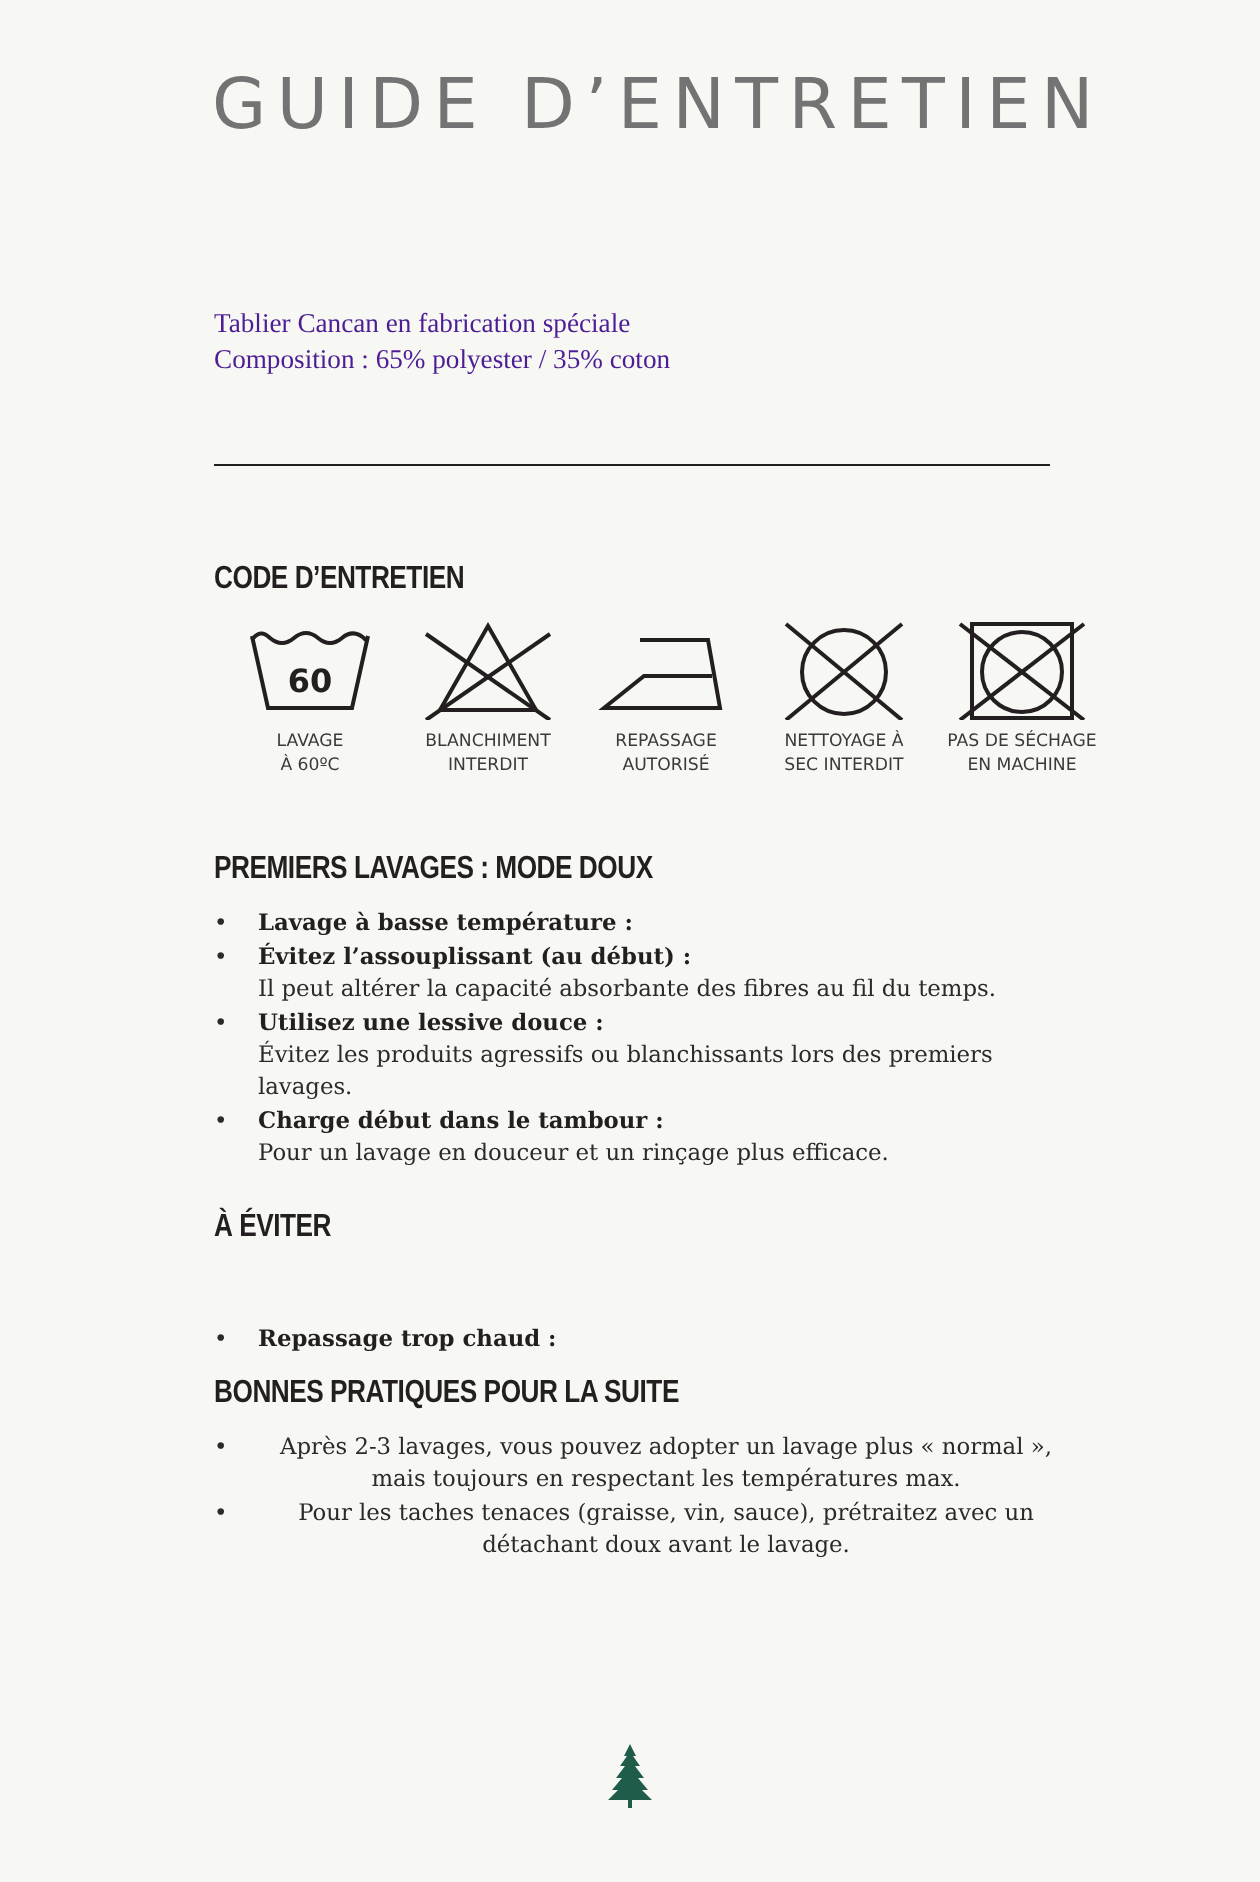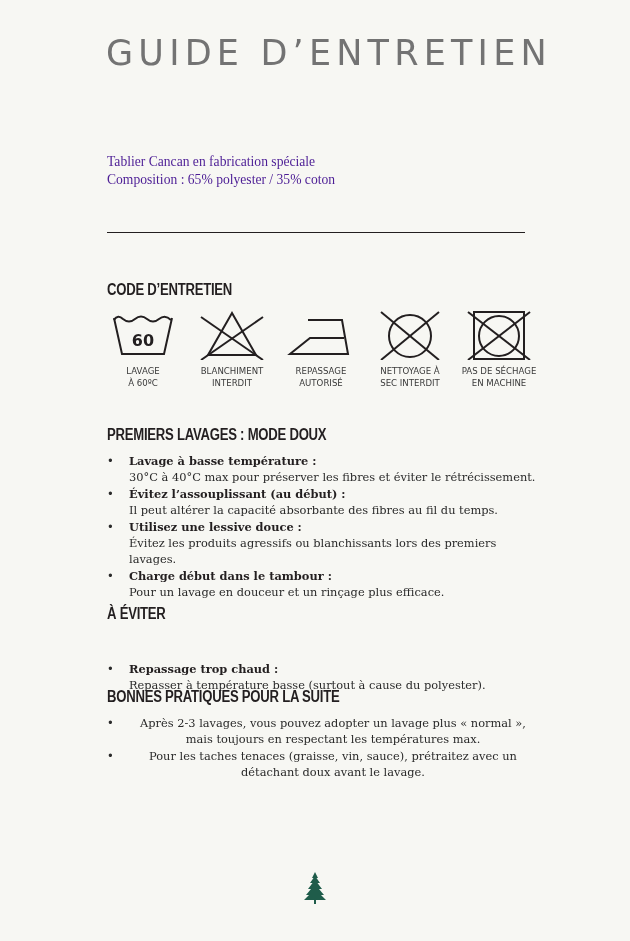--- a/index.html
+++ b/index.html
@@ -36,21 +36,21 @@
     font-family: "Liberation Sans", sans-serif;
     font-weight: 700;
     font-size: 16px;
     transform: scaleX(0.82);
     transform-origin: left center;
     letter-spacing: -0.3px;
     color: #231f20;
     white-space: nowrap;
   }
   .icons {
-    position: absolute; left: 104px; top: 310px;
+    position: absolute; left: 116px; top: 310px;
     width: 450px; height: 90px;
   }
   .icon-item {
     position: absolute; top: 0; width: 90px; text-align: center;
   }
   .icon-item svg { display: block; margin: 0 auto; }
   .icon-label {
     margin-top: 6px;
     font-family: "DejaVu Sans", sans-serif;
     font-size: 8.6px; line-height: 11.5px;
@@ -138,42 +138,40 @@
     <div class="icon-label">PAS DE SÉCHAGE
 EN MACHINE</div>
   </div>
 </div>
 
 <div class="h2" style="top:426px;">PREMIERS LAVAGES : MODE DOUX</div>
 
 <ul class="list" style="top:453px;">
   <li>
     <b>Lavage à basse température :</b>
-    <span class="desc">30°C à 40°C max pour préserver les fibres et éviter le rétrécissement.</span>
   </li>
   <li>
     <b>Évitez l’assouplissant (au début) :</b>
     <span class="desc">Il peut altérer la capacité absorbante des fibres au fil du temps.</span>
   </li>
   <li>
     <b>Utilisez une lessive douce :</b>
     <span class="desc">Évitez les produits agressifs ou blanchissants lors des premiers lavages.</span>
   </li>
   <li>
     <b>Charge début dans le tambour :</b>
     <span class="desc">Pour un lavage en douceur et un rinçage plus efficace.</span>
   </li>
 </ul>
 
 <div class="h2" style="top:605px;">À ÉVITER</div>
 
 <ul class="list" style="top:661px;">
   <li>
     <b>Repassage trop chaud :</b>
-    <span class="desc">Repasser à température basse (surtout à cause du polyester).</span>
   </li>
 </ul>
 
 <div class="h2" style="top:688px;">BONNES PRATIQUES POUR LA SUITE</div>
 
 <ul class="list" style="top:715px;text-align:center;">
   <li>
     <span class="desc">Après 2-3 lavages, vous pouvez adopter un lavage plus « normal », mais toujours en respectant les températures max.</span>
   </li>
   <li>

